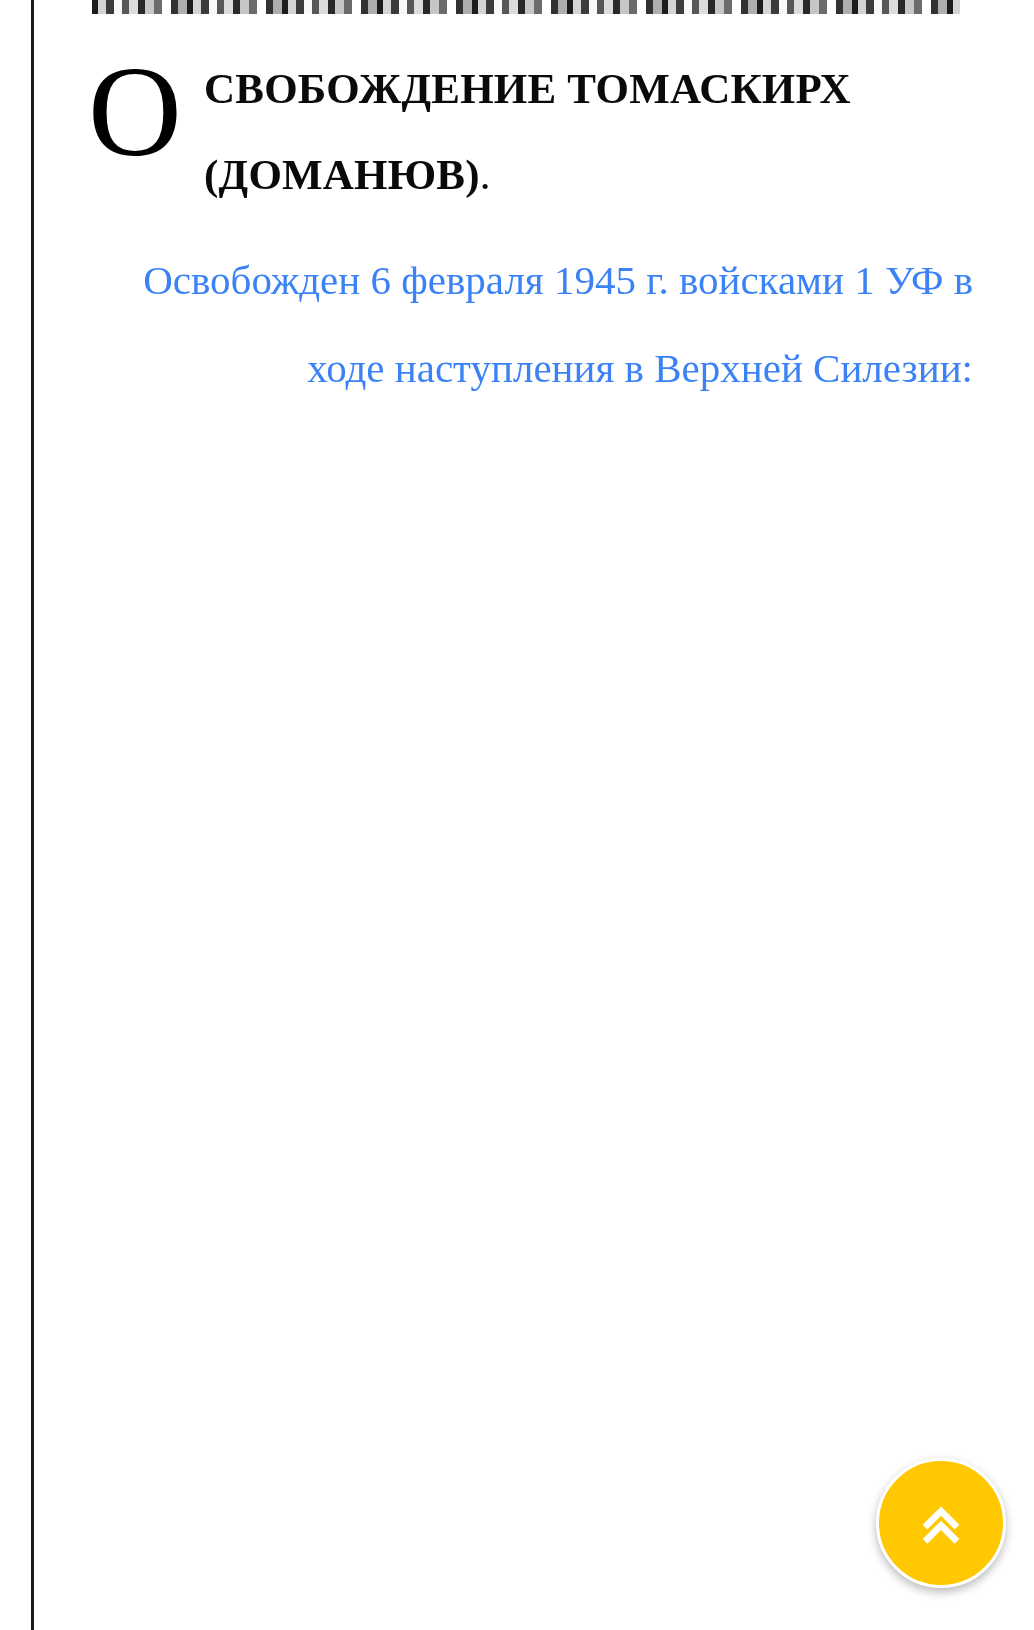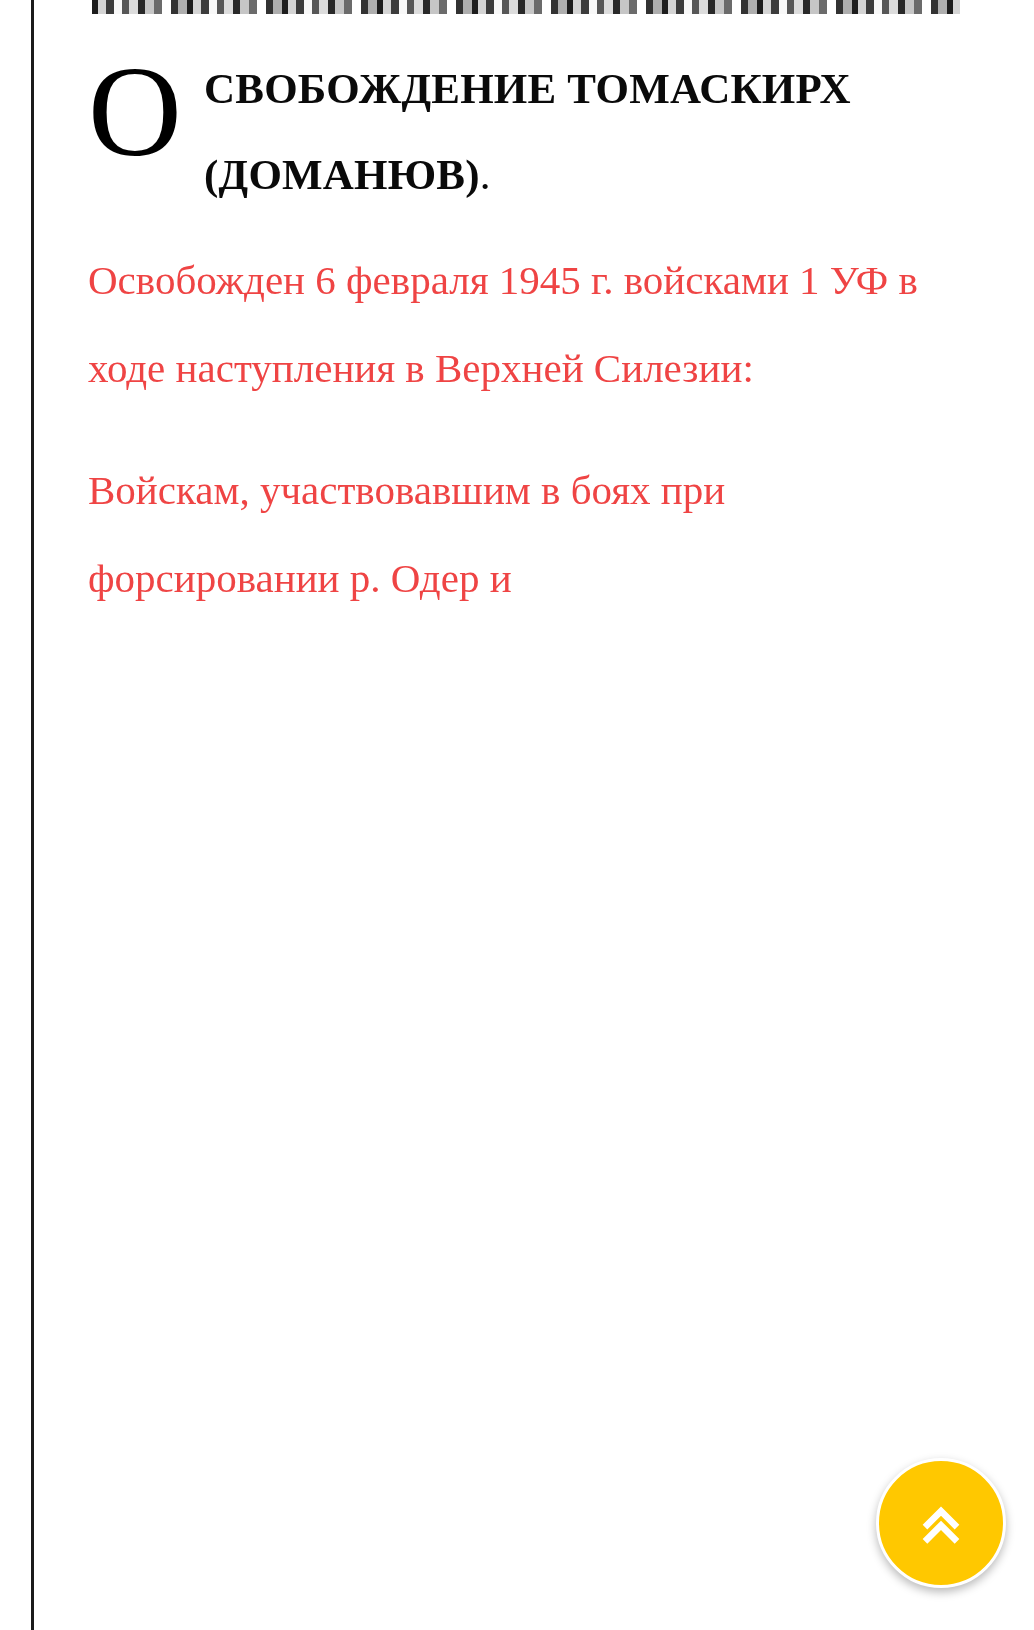--- a/index.html
+++ b/index.html
@@ -79,23 +79,23 @@
     margin: 6px 22px 0 0;
     color: #000;
   }
   .heading .tail {
     font-weight: normal;
   }
 
   p.body-par {
     font-size: 41px;
     line-height: 88px;
-    color: #ef4444;
+    color: #3b82f6;
     margin: 0 0 34px 0;
-    text-align: left;
+    text-align: right;
     letter-spacing: 0px;
   }
 
   
   .scroll-top {
     position: absolute;
     right: 28px;
     bottom: 42px;
     width: 130px;
     height: 130px;
@@ -119,21 +119,20 @@
 <div class="photo-strip"></div>
 
 <div class="content">
   <div class="article">
 
     <h1 class="heading">
       <span class="dropcap">О</span><span>СВОБОЖДЕНИЕ ТОМАСКИРХ (ДОМАНЮВ)</span><span class="tail">.</span>
     </h1>
 
     <p class="body-par">Освобожден 6 февраля 1945 г. войсками 1 УФ в ходе наступления в Верхней Силезии:</p>
-    <p class="body-par">Войскам, участвовавшим в боях при форсировании р. Одер и</p>
 
   </div>
 </div>
 
 <div class="scroll-top">
   <span>
     <svg width="62" height="62" viewBox="0 0 24 24" aria-hidden="true">
       <path d="M12 5.6 4.9 12.7l1.8 1.8L12 9.2l5.3 5.3 1.8-1.8z" fill="#ffffff"></path>
       <path d="M12 11.1 4.9 18.2l1.8 1.8L12 14.7l5.3 5.3 1.8-1.8z" fill="#ffffff"></path>
     </svg>

